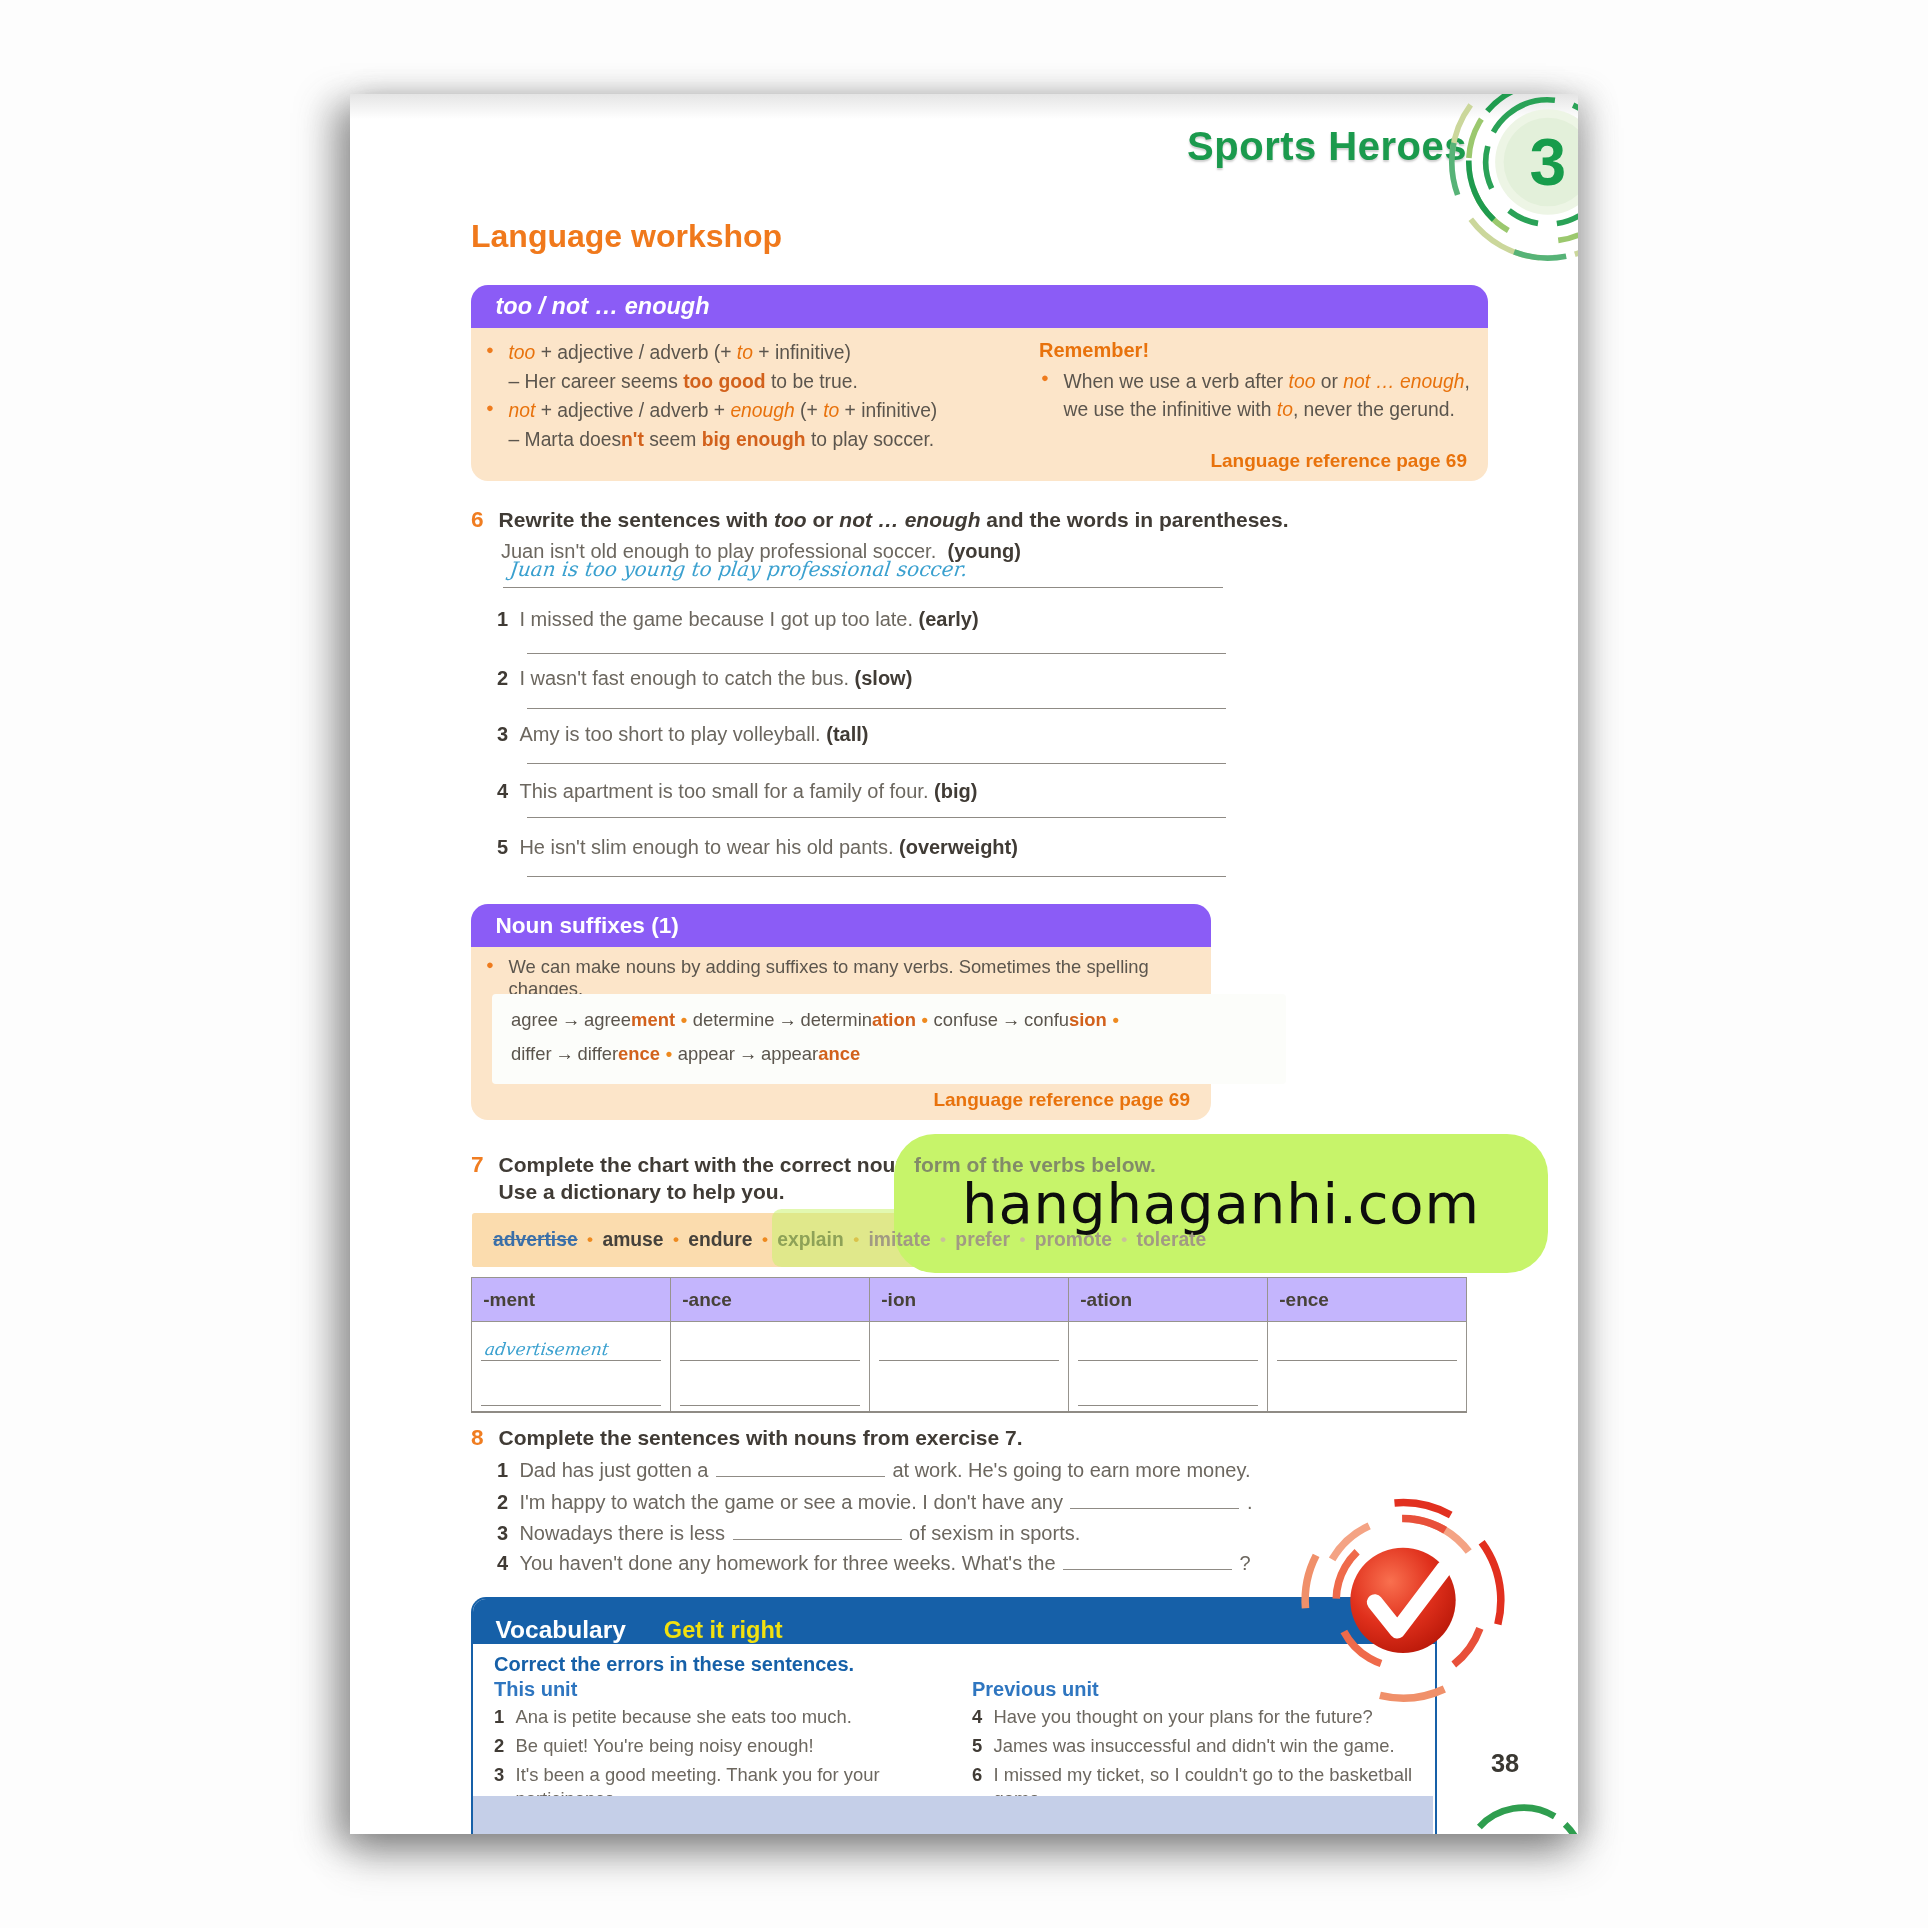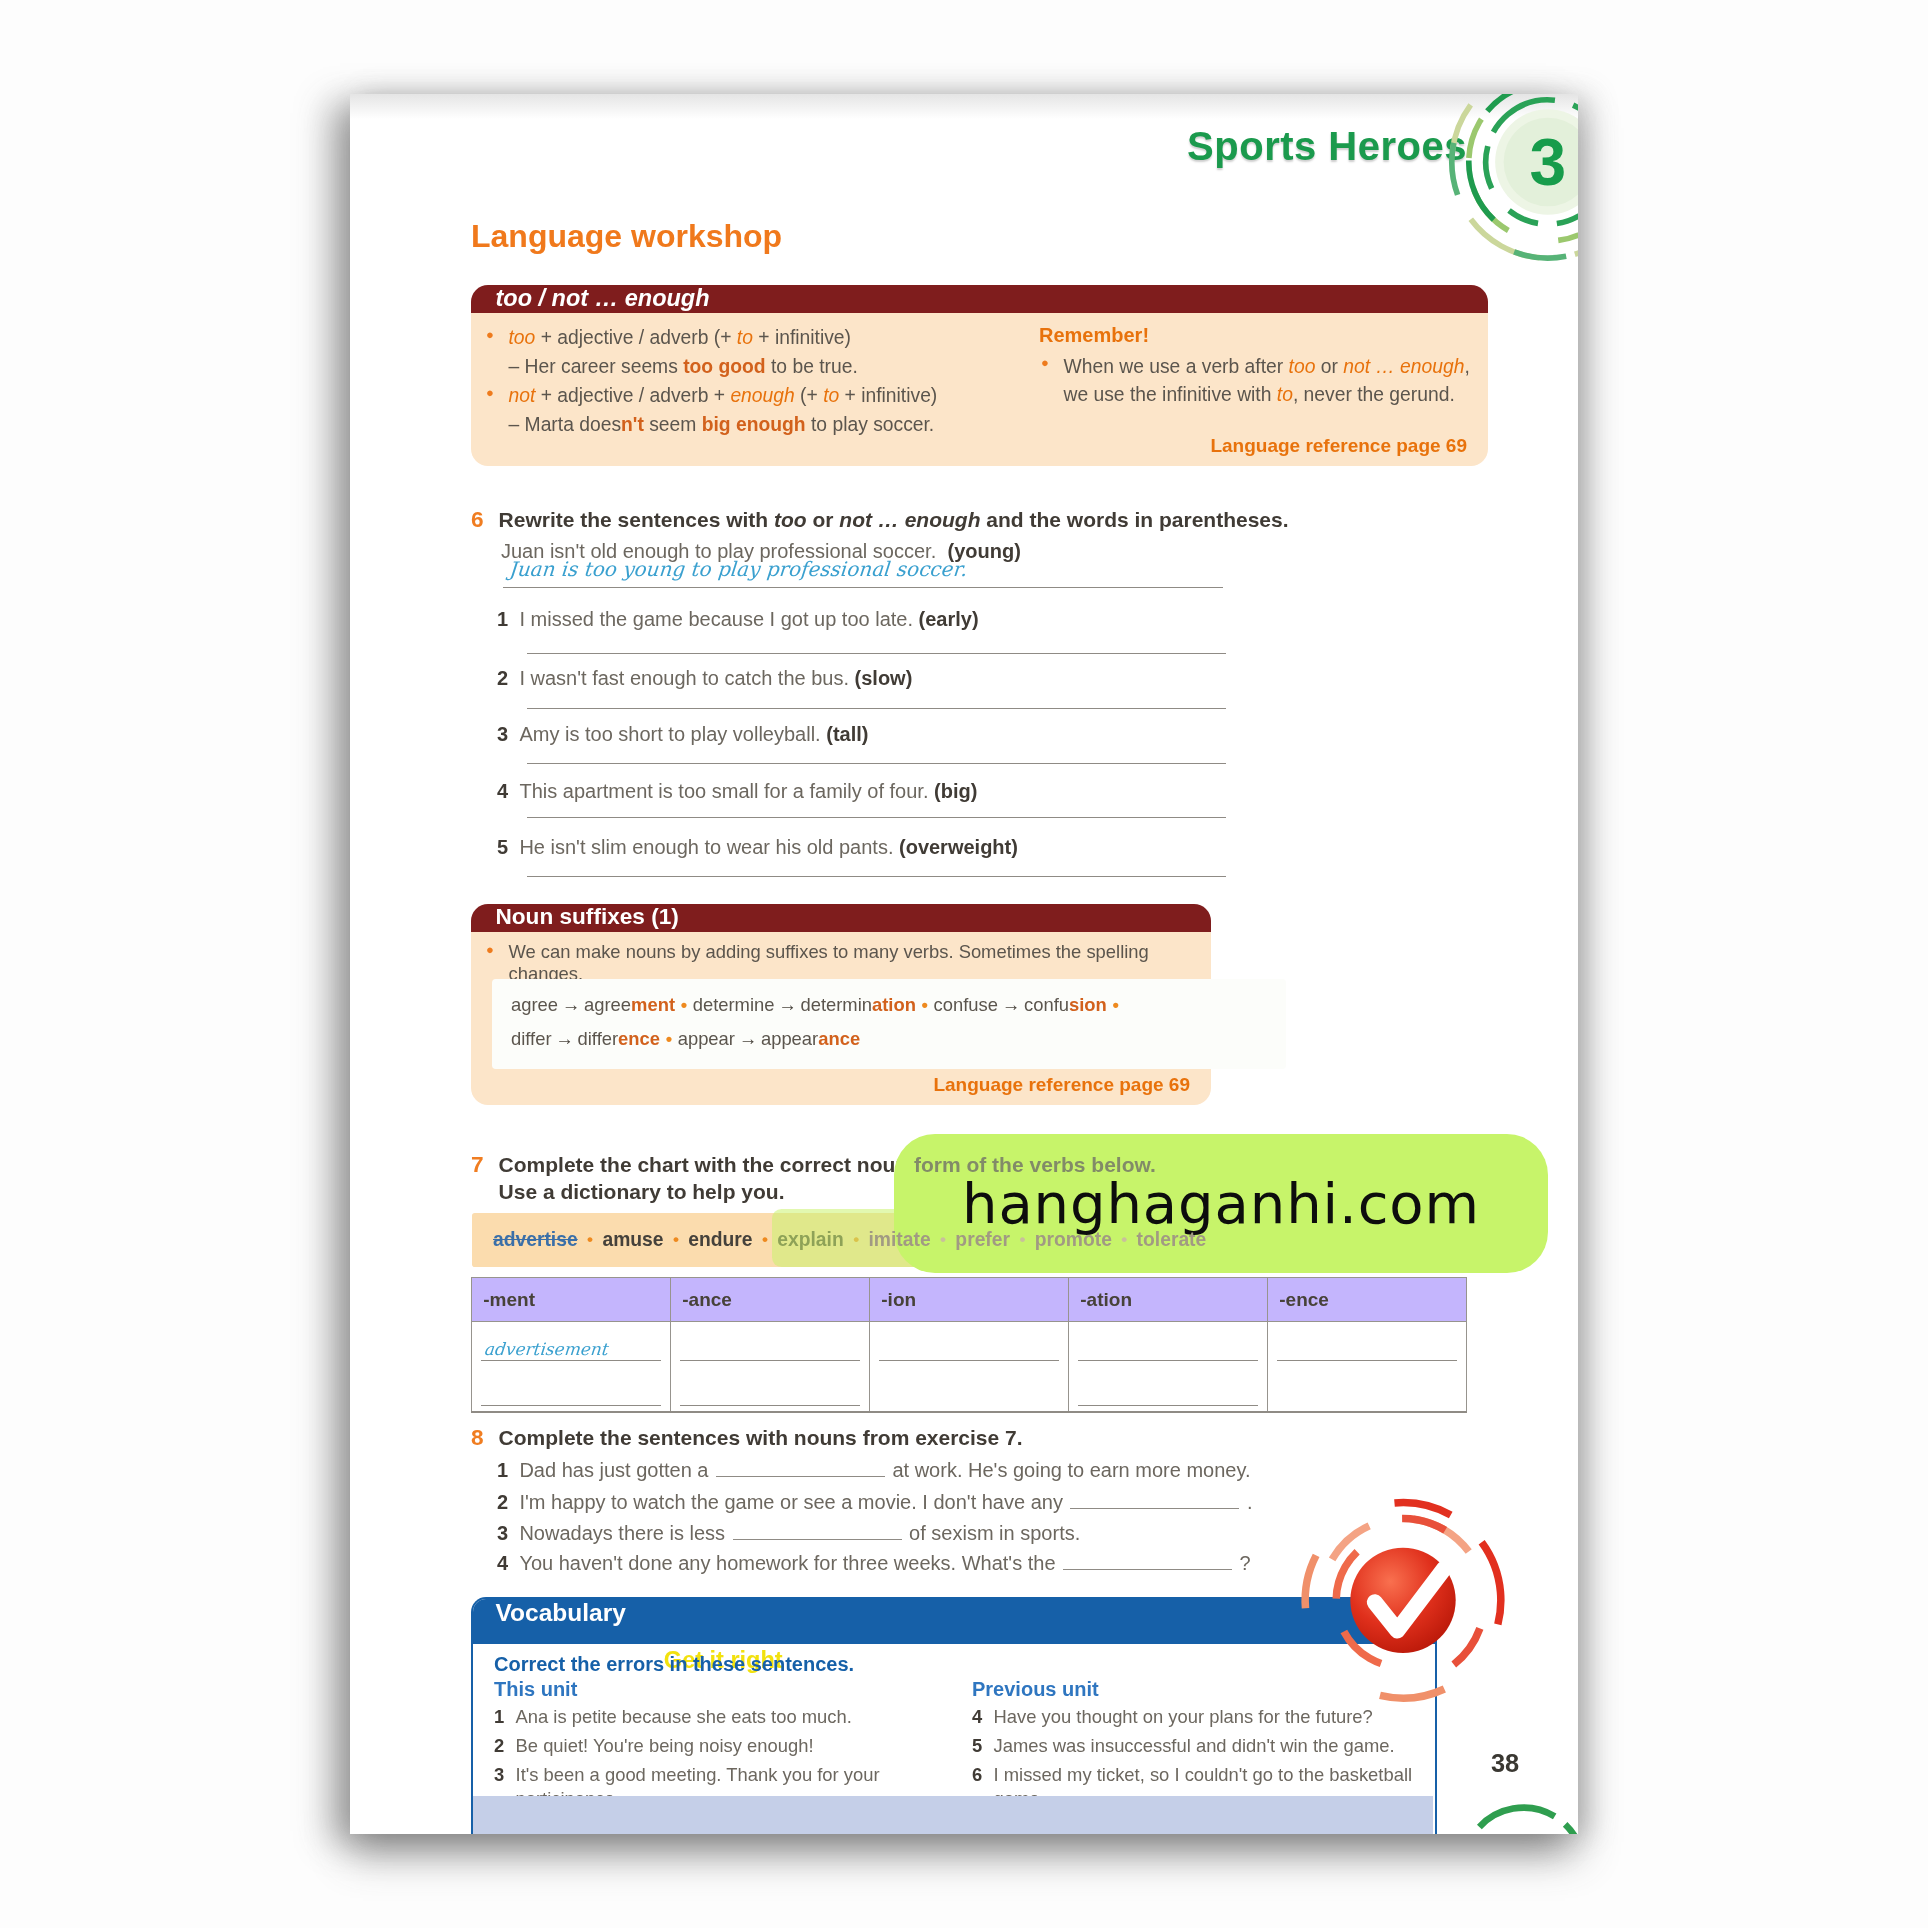--- a/index.html
+++ b/index.html
@@ -12,21 +12,21 @@
         background:linear-gradient(#cfcfcf,rgba(255,255,255,0));opacity:.55;pointer-events:none;}
 
   
   .unit-title{position:absolute;top:30px;right:111px;font-size:40px;font-weight:bold;color:#1b9a4d;
         letter-spacing:0.5px;text-shadow:0 1.9px 1.9px rgba(60,60,60,.25);}
   .unit-badge{position:absolute;left:1083px;top:-45px;width:226px;height:226px;}
   .lang-workshop{position:absolute;left:121px;top:124px;font-size:32px;font-weight:bold;color:#f0791c;}
 
   
   .gbox{position:absolute;left:121px;width:1017px;}
-  .gbox .bar{height:28px;background:#7f1d1d;border-radius:17px 17px 0 0;display:flex;
+  .gbox .bar{height:43px;background:#8b5cf6;border-radius:17px 17px 0 0;display:flex;align-items:center;
         padding-left:24.5px;color:#fff;font-weight:bold;}
   .gbox .bar .t-italic{font-style:italic;font-size:23.5px;}
   .gbox .bar .t-plain{font-size:22.6px;}
   .gbox .body{position:relative;background:#fce5c9;border-radius:0 0 17px 17px;}
   .box-too{top:191px;}
   .box-too .body{height:153px;}
   .box-suffix{top:810px;width:740px;}
   .box-suffix .body{height:173px;}
 
   .gcol-left{position:absolute;left:13px;top:11.3px;width:516px;font-size:19.3px;line-height:1.5;color:#5b554d;}
@@ -82,21 +82,21 @@
   
   .wm-strip{position:absolute;left:422px;top:1115px;width:311px;height:58px;background:rgba(203,243,112,.55);
         border-radius:9.4px;z-index:29;}
   .watermark{position:absolute;left:544px;top:1040px;width:654px;height:139px;background:#c7f46a;border-radius:41px;
         display:flex;align-items:center;justify-content:center;z-index:30;}
   .watermark span{font-size:56px;color:#0d0d0d;letter-spacing:0.9px;font-family:"DejaVu Sans", sans-serif;}
 
   
   .vocab{position:absolute;left:121px;top:1503px;width:966px;height:237px;border:2.8px solid #1660a8;border-bottom:none;
         border-radius:15px 15px 0 0;overflow:hidden;background:#fff;box-sizing:border-box;}
-  .vocab-bar{height:45px;background:#1660a8;display:flex;align-items:flex-start;gap:38px;padding-left:22.6px;}
+  .vocab-bar{height:45px;background:#1660a8;display:flex;align-items:flex-end;gap:38px;padding-left:22.6px;}
   .vocab-bar .vt{color:#fff;font-weight:bold;font-size:24.5px;}
   .vocab-bar .vg{color:#f2e10e;font-weight:bold;font-size:23.5px;margin-top:48px;}
   .vocab-body{padding:9.4px 21px 0 21px;}
   .v-instr{color:#1660a8;font-weight:bold;font-size:20px;}
   .v-cols{display:flex;gap:36px;margin-top:2px;}
   .v-col{width:443px;}
   .v-col-title{color:#2f76c0;font-weight:bold;font-size:20px;margin-bottom:3.8px;}
   .v-item{display:flex;gap:11.3px;font-size:18.4px;color:#6c675f;line-height:1.32;margin-bottom:4.7px;}
   .v-item .qnum{font-weight:bold;color:#403b35;}
   .v-strip{position:absolute;left:123px;top:1702px;width:960px;height:38px;background:#c5cfe8;z-index:5;}

